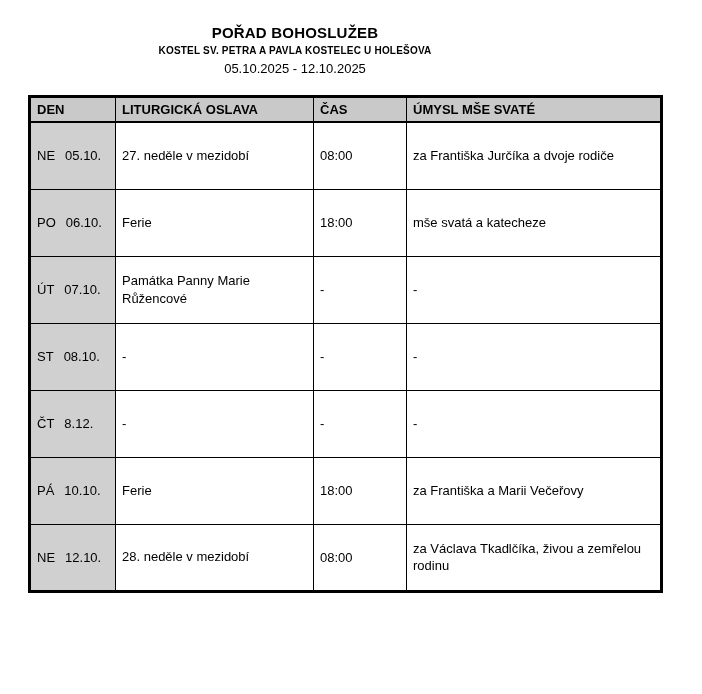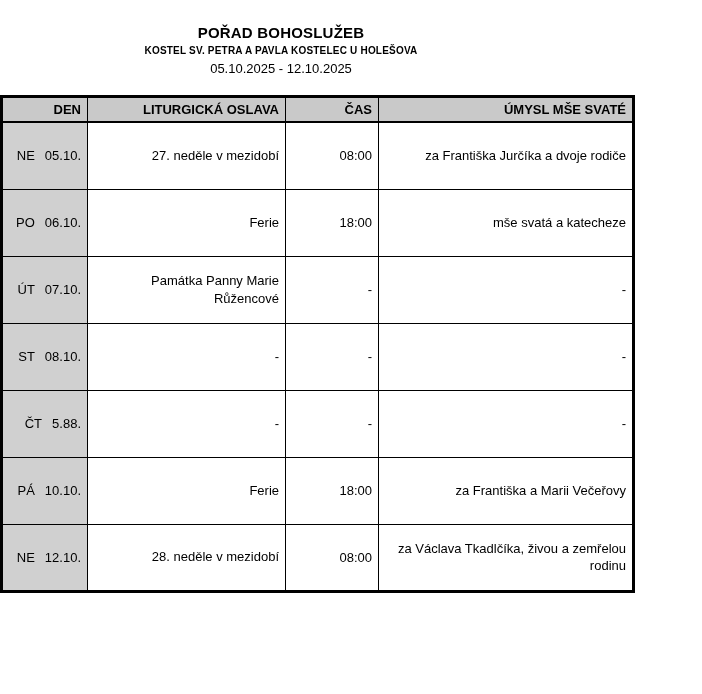--- a/index.html
+++ b/index.html
@@ -7,20 +7,21 @@
     padding: 0;
     background: #ffffff;
     font-family: "Liberation Sans", "DejaVu Sans", sans-serif;
     color: #000000;
   }
   .page {
     width: 562px;
     height: 694px;
     box-sizing: border-box;
     padding-top: 22px;
+    padding-left: 28px;
   }
   .title-block {
     text-align: center;
     line-height: 1.45;
     margin-bottom: 16px;
   }
   .title-main {
     font-size: 15px;
     font-weight: bold;
     letter-spacing: 0.2px;
@@ -42,21 +43,21 @@
     width: 632px;
     table-layout: fixed;
     border: 3px solid #000000;
     font-size: 13px;
   }
   table.schedule th,
   table.schedule td {
     border: 1px solid #000000;
     padding: 4px 6px;
     vertical-align: middle;
-    text-align: right;
+    text-align: left;
     box-sizing: border-box;
   }
   table.schedule thead th {
     background: #c9c9c9;
     font-weight: bold;
     height: 22px;
     border-bottom: 2px solid #000000;
     font-size: 13px;
   }
   table.schedule tbody tr {
@@ -122,21 +123,21 @@
         <td class="time-cell">-</td>
         <td class="intention-cell">-</td>
       </tr>
       <tr>
         <td class="day-cell"><span class="day-abbr">ST</span><span class="day-date">08.10.</span></td>
         <td class="celebration-cell">-</td>
         <td class="time-cell">-</td>
         <td class="intention-cell">-</td>
       </tr>
       <tr>
-        <td class="day-cell"><span class="day-abbr">ČT</span><span class="day-date">5.88.</span></td>
+        <td class="day-cell"><span class="day-abbr">ČT</span><span class="day-date">8.12.</span></td>
         <td class="celebration-cell">-</td>
         <td class="time-cell">-</td>
         <td class="intention-cell">-</td>
       </tr>
       <tr>
         <td class="day-cell"><span class="day-abbr">PÁ</span><span class="day-date">10.10.</span></td>
         <td class="celebration-cell">Ferie</td>
         <td class="time-cell">18:00</td>
         <td class="intention-cell">za Františka a Marii Večeřovy</td>
       </tr>

